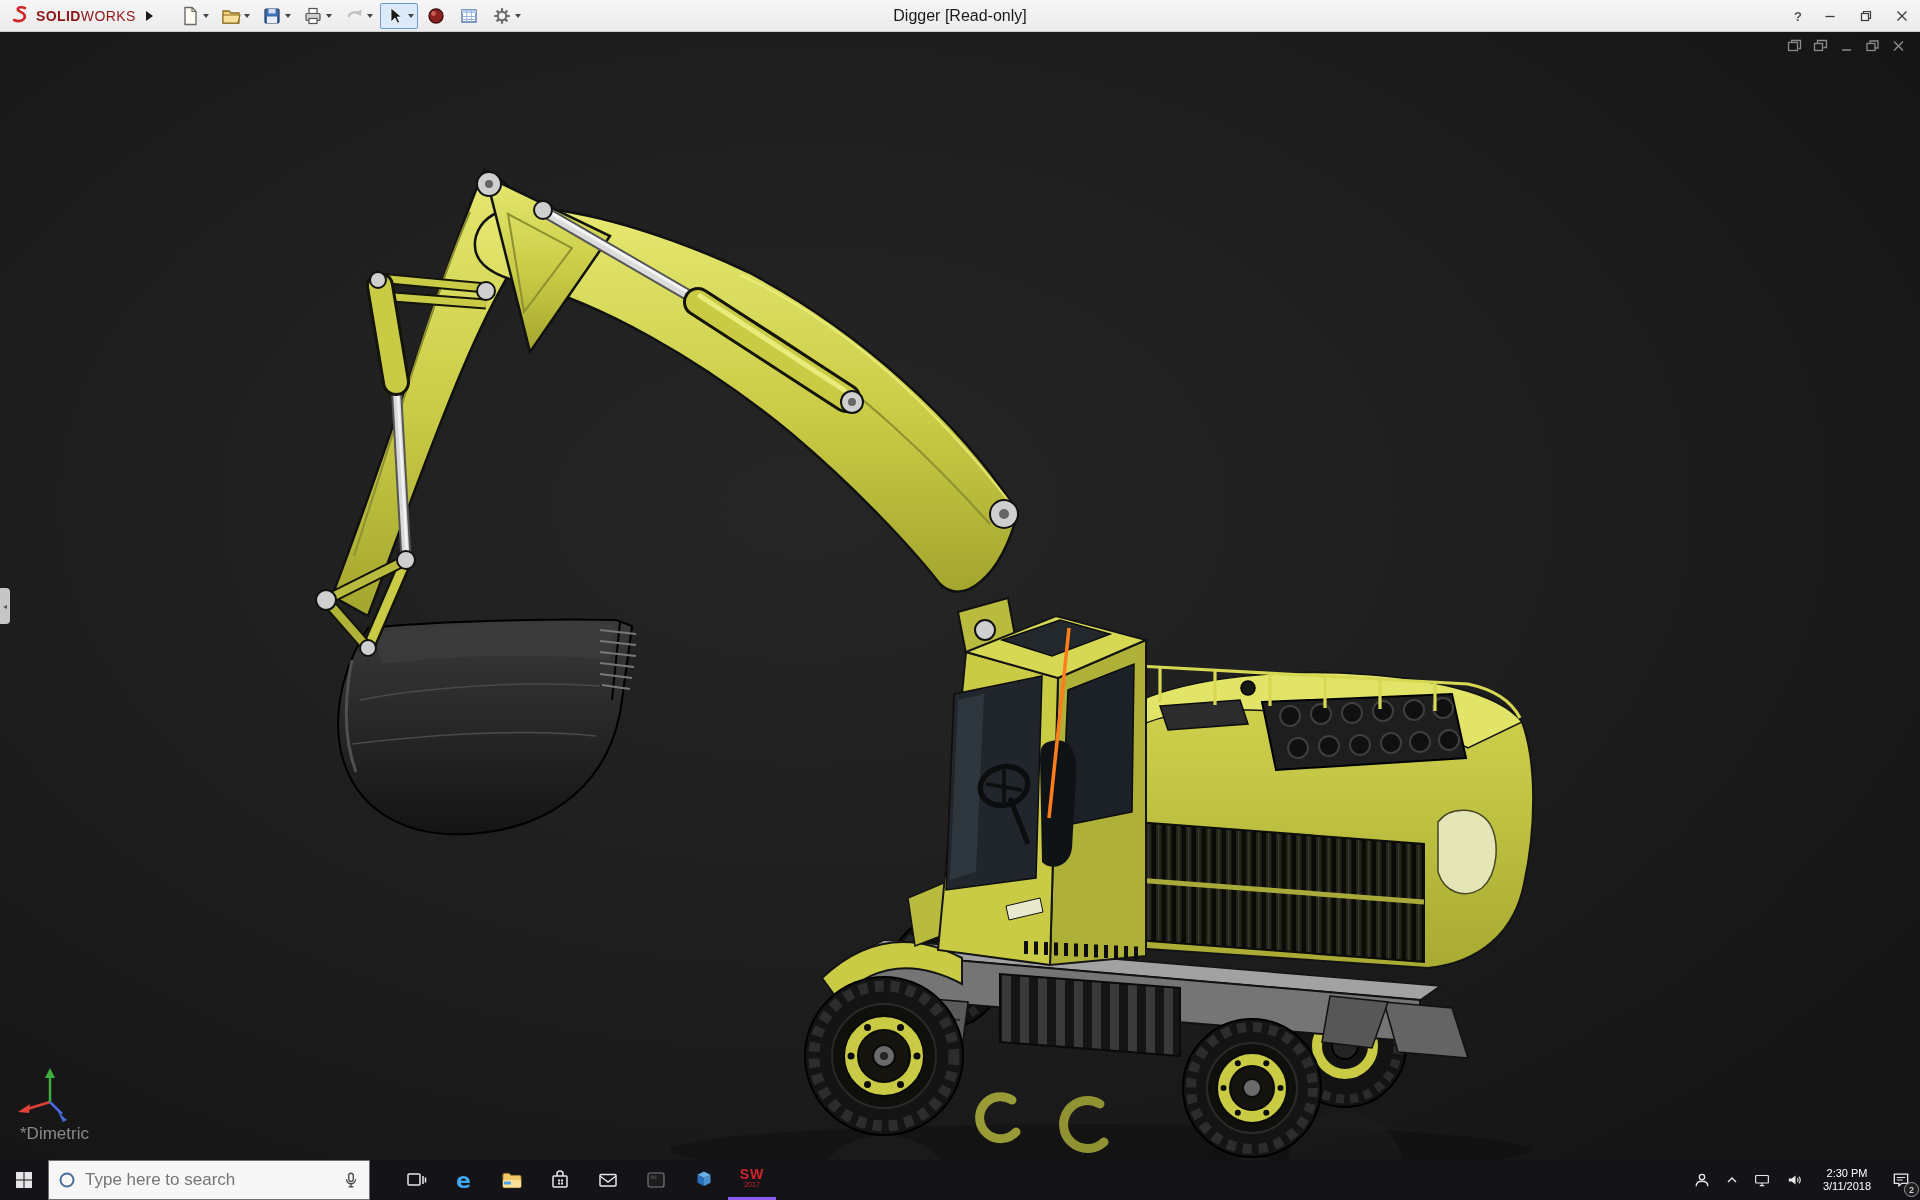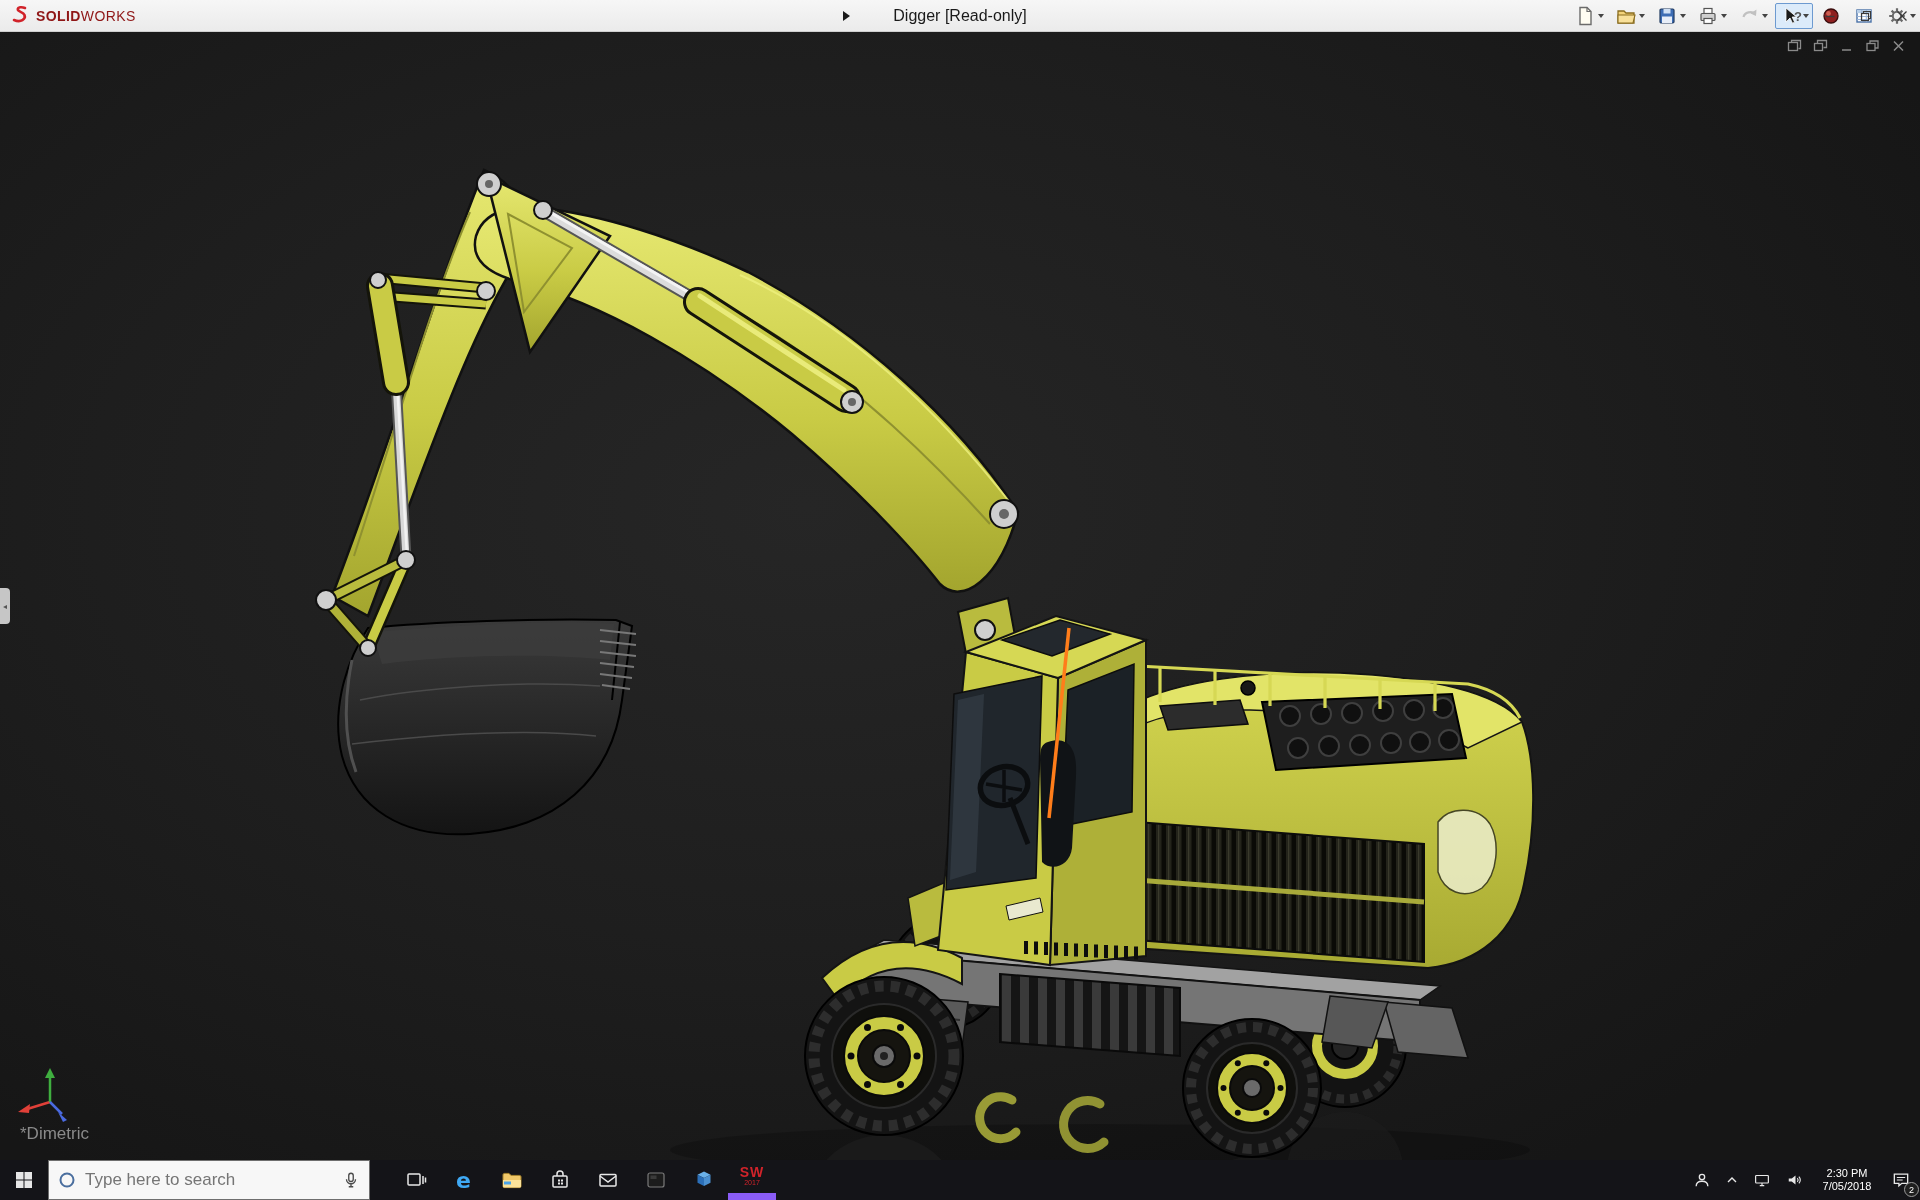--- a/index.html
+++ b/index.html
@@ -2,21 +2,21 @@
 <html><head>
 <meta charset="utf-8">
 <style>
   * { margin:0; padding:0; box-sizing:border-box; }
   html,body { width:1920px; height:1200px; overflow:hidden; background:#000;
               font-family:"Liberation Sans", sans-serif; }
 
   
   .titlebar { position:absolute; top:0; left:0; width:1920px; height:32px;
     background:linear-gradient(#f6f6f6,#ebebeb); border-bottom:1px solid #cfcfcf;
-    display:flex; align-items:center; z-index:30;justify-content:space-between; }
+    display:flex; align-items:center; z-index:30; }
   .logo-area { display:flex; align-items:center; gap:4px; padding-left:10px; }
   .brand-text { font-size:14px; letter-spacing:.4px; color:#8f1616; }
   .brand-text b { font-weight:700; }
   .flyout { width:0; height:0; border-left:7px solid #1a1a1a; border-top:5px solid transparent;
     border-bottom:5px solid transparent; margin-left:10px; }
   .tb-icons { display:flex; align-items:center; margin-left:22px; gap:3px; }
   .tb-btn { height:26px; display:flex; align-items:center; padding:0 3px; border:1px solid transparent; border-radius:2px; }
   .tb-btn.active { border:1px solid #6d9ad0; background:#dcebfa; }
   .chev { width:0; height:0; border-top:4px solid #444; border-left:3.5px solid transparent;
     border-right:3.5px solid transparent; margin-left:2px; }
@@ -38,21 +38,21 @@
 
   
   .taskbar { position:absolute; left:0; bottom:0; width:1920px; height:40px; background:#141418;
     display:flex; align-items:stretch; z-index:40; }
   .tb-slot { width:48px; display:flex; align-items:center; justify-content:center; }
   .searchbox { width:322px; background:#f7f7f7; border:1px solid #6e6e6e; display:flex;
     align-items:center; padding:0 9px; gap:9px; }
   .searchbox input { border:none; outline:none; background:transparent; flex:1;
     font-size:17px; color:#444; font-family:"Liberation Sans",sans-serif; }
   .sw-slot { width:48px; display:flex; flex-direction:column; align-items:center; justify-content:center;
-    border-bottom:7px solid #8b5cf6; }
+    border-bottom:3px solid #8b5cf6; }
   .sw-line1 { color:#d1232a; font-weight:bold; font-size:14px; line-height:13px; letter-spacing:1px; }
   .sw-line2 { color:#d1232a; font-size:7px; line-height:8px; }
   .tray { margin-left:auto; display:flex; align-items:center; gap:12px; padding-right:8px; }
   .clock { color:#fff; font-size:11px; line-height:13px; text-align:center; width:62px; }
   .action { position:relative; display:flex; align-items:center; }
   .badge { position:absolute; right:-7px; bottom:-7px; width:15px; height:15px; border-radius:50%;
     background:#1f1f1f; border:1px solid #9a9a9a; color:#fff; font-size:9px;
     display:flex; align-items:center; justify-content:center; }
 </style>
 </head>
@@ -533,21 +533,21 @@
           <rect x="3.5" y="6" width="17" height="10" rx="1"></rect>
           <path d="M9 19.5h6M12 16v3.5"></path>
         </g>
     </svg>
     <svg width="20" height="18" viewBox="0 0 24 24">
       <path d="M5 10v4h4l5 4V6l-5 4Z" fill="#e8e8e8"></path>
       <path d="M16.5 9.5a4 4 0 0 1 0 5M18.5 7.5a7 7 0 0 1 0 9" fill="none" stroke="#e8e8e8" stroke-width="1.5"></path>
     </svg>
     <div class="clock">
       <div>2:30 PM</div>
-      <div>7/05/2018</div>
+      <div>3/11/2018</div>
     </div>
     <div class="action">
       <svg width="22" height="20" viewBox="0 0 24 24">
         <path d="M4 5h16v11h-7l-3.5 3v-3H4Z" fill="none" stroke="#e8e8e8" stroke-width="1.6"></path>
         <path d="M7 9h10M7 12h7" stroke="#e8e8e8" stroke-width="1.4"></path>
       </svg>
       <span class="badge">2</span>
     </div>
   </div>
 </div>

